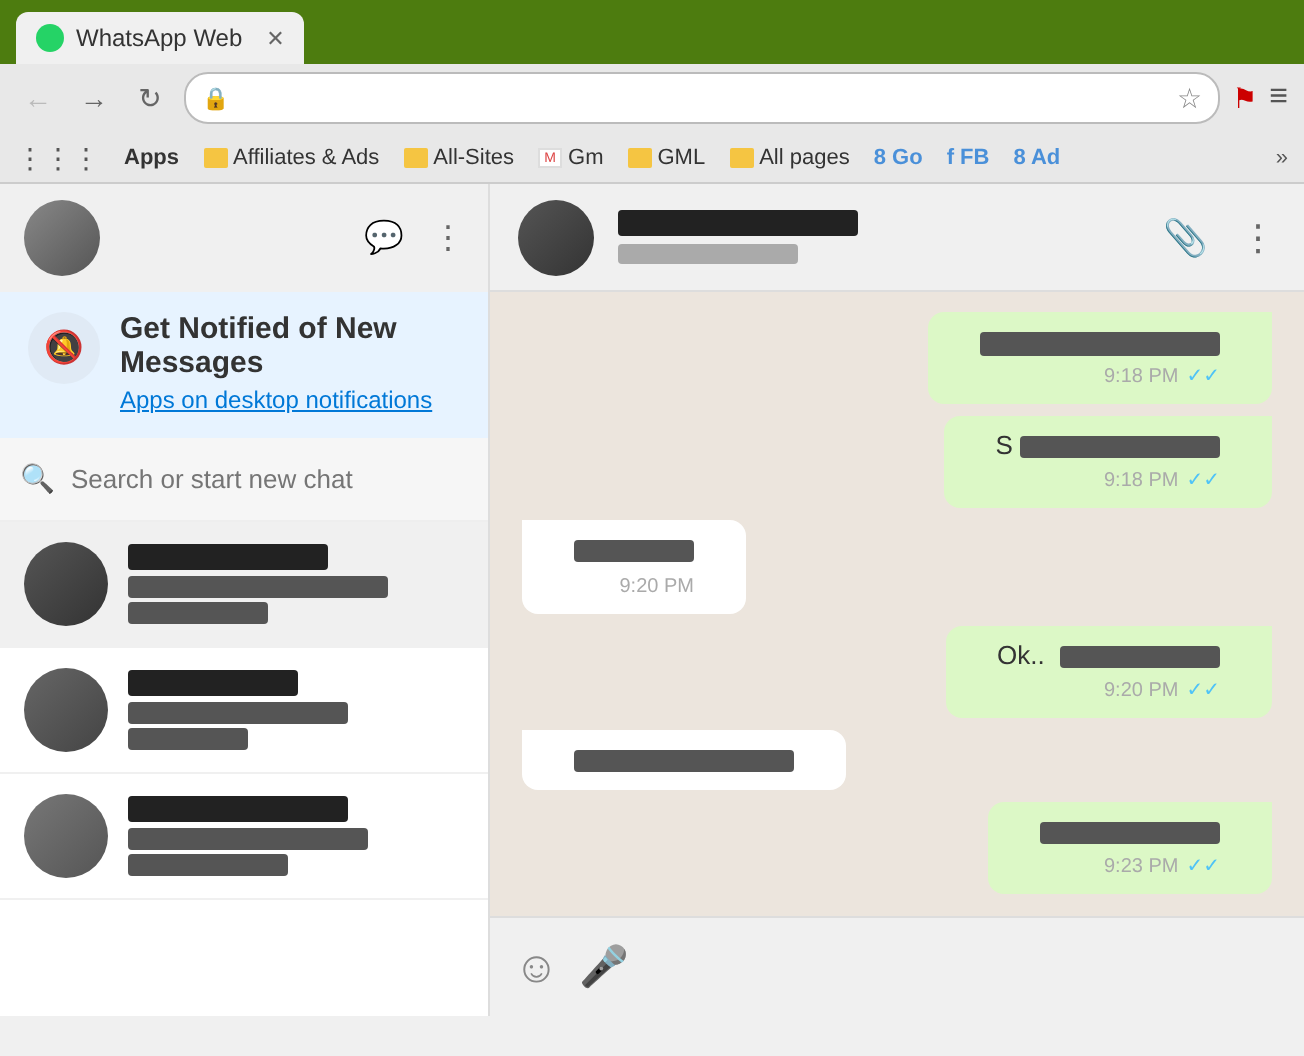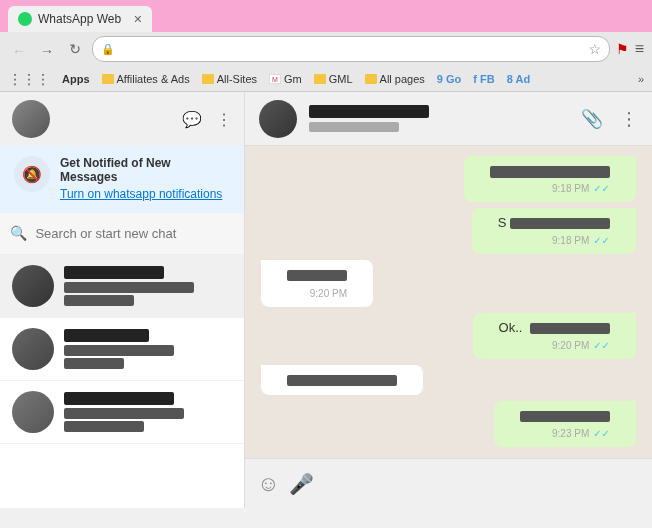--- a/index.html
+++ b/index.html
@@ -1,20 +1,20 @@
 <!DOCTYPE html>
 <html><head>
   <meta charset="utf-8">
   <style>
     * { margin: 0; padding: 0; box-sizing: border-box; }
     body { width: 652px; height: 528px; overflow: hidden; font-family: Arial, sans-serif; background: #f0f0f0; }
 
     
     .browser-chrome { width: 100%; background: #e8e8e8; }
-    .browser-tab-bar { display: flex; align-items: center; background: #f9a8d4; padding: 6px 0 0 8px; height: 32px; }
+    .browser-tab-bar { display: flex; align-items: center; background: #4d7c0f; padding: 6px 0 0 8px; height: 32px; }
     .browser-tab { display: flex; align-items: center; background: #f0f0f0; border-radius: 6px 6px 0 0; padding: 4px 10px; font-size: 12px; color: #333; max-width: 180px; gap: 6px; height: 26px; }
     .tab-favicon { width: 14px; height: 14px; background: #25D366; border-radius: 50%; display: inline-block; }
     .tab-close { margin-left: 6px; color: #666; font-size: 11px; cursor: pointer; }
     .browser-controls { display: flex; align-items: center; background: #e8e8e8; padding: 4px 8px; gap: 6px; height: 34px; }
     .nav-btn { width: 22px; height: 22px; display: flex; align-items: center; justify-content: center; color: #666; font-size: 14px; cursor: pointer; border: none; background: none; }
     .nav-btn.disabled { color: #bbb; }
     .address-bar { flex: 1; display: flex; align-items: center; background: #fff; border: 1px solid #bbb; border-radius: 12px; padding: 2px 8px; font-size: 12px; color: #333; height: 26px; gap: 4px; }
     .lock-icon { color: #4a90d9; font-size: 11px; }
     .address-text { font-size: 12px; color: #333; }
     .star-icon { color: #888; font-size: 14px; margin-left: auto; }
@@ -30,21 +30,21 @@
     .whatsapp-container { display: flex; width: 100%; height: 416px; background: #ECE5DD; }
 
     
     .left-panel { width: 245px; min-width: 245px; background: #fff; display: flex; flex-direction: column; border-right: 1px solid #ddd; }
     .left-header { display: flex; align-items: center; padding: 8px 12px; background: #f0f0f0; height: 54px; gap: 10px; }
     .avatar-placeholder { width: 38px; height: 38px; border-radius: 50%; background: #aaa; }
     .header-icons { margin-left: auto; display: flex; gap: 14px; color: #666; font-size: 18px; }
     .notification-banner { background: #e7f3ff; padding: 10px 14px; font-size: 12px; display: flex; gap: 10px; align-items: flex-start; }
     .bell-icon-circle { width: 36px; height: 36px; border-radius: 50%; background: #e0eaf5; display: flex; align-items: center; justify-content: center; flex-shrink: 0; color: #555; font-size: 16px; }
     .notification-text { flex: 1; }
-    .notification-title { font-size: 12px; color: #333; font-weight: bold; margin-bottom: 2px; }
+    .notification-title { font-size: 15px; color: #333; font-weight: bold; margin-bottom: 2px; }
     .notification-link { color: #0078d7; font-size: 12px; text-decoration: underline; cursor: pointer; line-height: 1.4; }
     .search-bar { display: flex; align-items: center; padding: 6px 10px; background: #f6f6f6; border-bottom: 1px solid #eee; gap: 8px; height: 42px; }
     .search-icon-s { color: #aaa; font-size: 14px; }
     .search-input { flex: 1; border: none; background: transparent; font-size: 13px; color: #555; outline: none; }
     .chat-list { flex: 1; overflow-y: auto; }
     .chat-item { display: flex; align-items: center; padding: 10px 12px; border-bottom: 1px solid #f0f0f0; cursor: pointer; gap: 10px; min-height: 62px; }
     .chat-item.active { background: #f0f0f0; }
     .chat-avatar { width: 42px; height: 42px; border-radius: 50%; background: #888; flex-shrink: 0; }
     .chat-info { flex: 1; min-width: 0; }
     .chat-name-bar { display: flex; justify-content: space-between; align-items: center; margin-bottom: 3px; }
@@ -118,21 +118,21 @@
     </span>
     <span class="bookmark-item">
       <span style="background:#fff;border:1px solid #ddd;width:12px;height:10px;display:inline-block;font-size:7px;color:#d44;line-height:10px;text-align:center;">M</span> Gm
     </span>
     <span class="bookmark-item">
       <span class="bk-folder"></span> GML
     </span>
     <span class="bookmark-item">
       <span class="bk-folder"></span> All pages
     </span>
-    <span class="bookmark-item" style="color:#4a90d9;font-weight:bold;font-size:11px;">9 Go</span>
+    <span class="bookmark-item" style="color:#4a90d9;font-weight:bold;font-size:11px;">8 Go</span>
     <span class="bookmark-item" style="color:#4a90d9;font-weight:bold;font-size:11px;">f FB</span>
     <span class="bookmark-item" style="color:#4a90d9;font-weight:bold;font-size:11px;">8 Ad</span>
     <span class="more-btn">»</span>
   </div>
 </div>
 
 <div class="whatsapp-container">
 
   <div class="left-panel">
 
@@ -143,21 +143,21 @@
         <span style="font-size:16px;">⋮</span>
       </div>
     </div>
 
     <div class="notification-banner">
       <div class="bell-icon-circle">
         <span>🔕</span>
       </div>
       <div class="notification-text">
         <div class="notification-title">Get Notified of New Messages</div>
-        <div class="notification-link">Turn on whatsapp notifications</div>
+        <div class="notification-link">Apps on desktop notifications</div>
       </div>
     </div>
 
     <div class="search-bar">
       <span class="search-icon-s">🔍</span>
       <input class="search-input" type="text" placeholder="Search or start new chat" style="">
     </div>
 
     <div class="chat-list">
 

